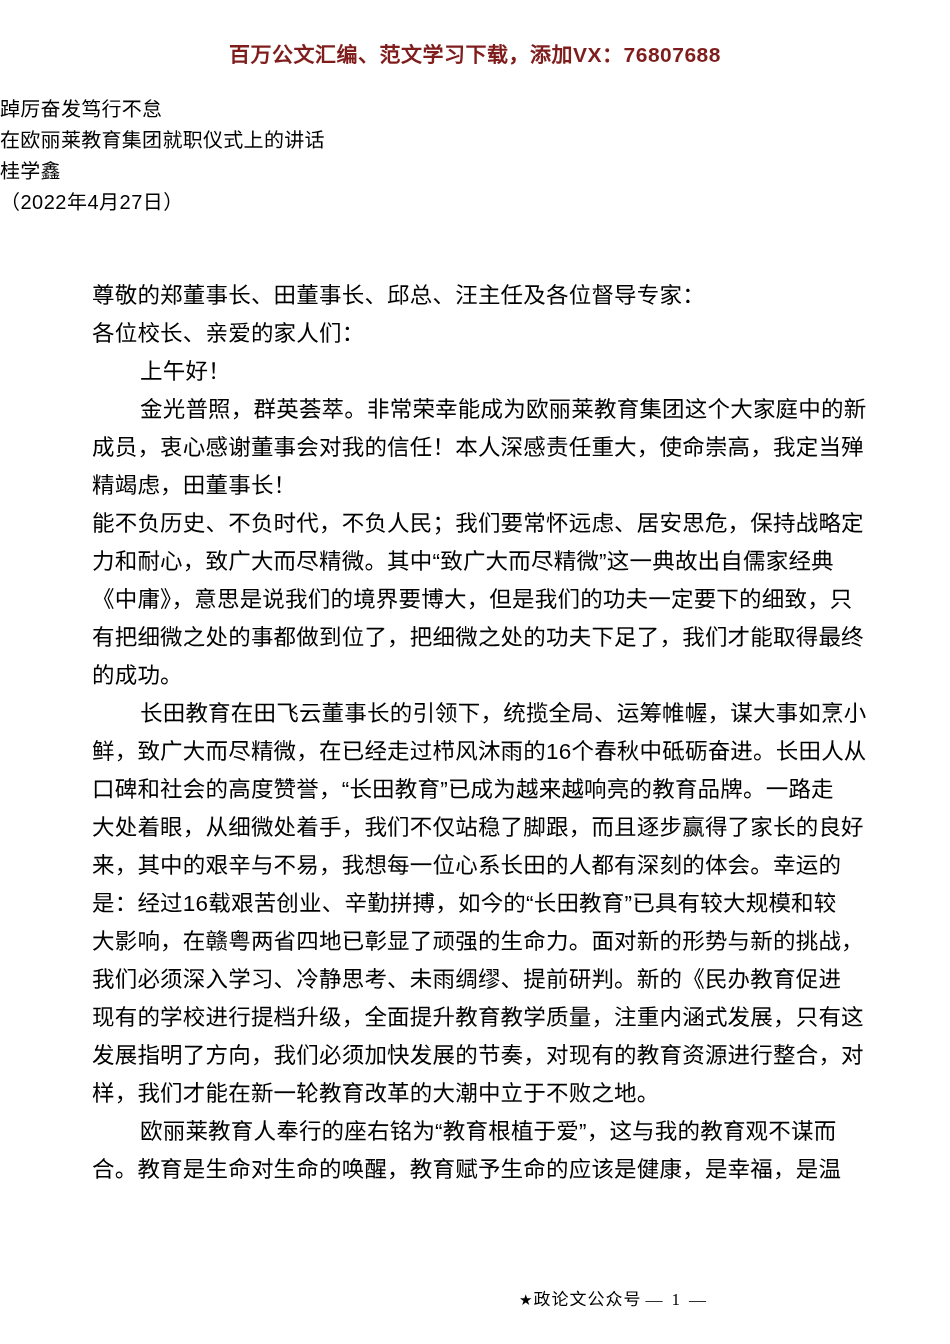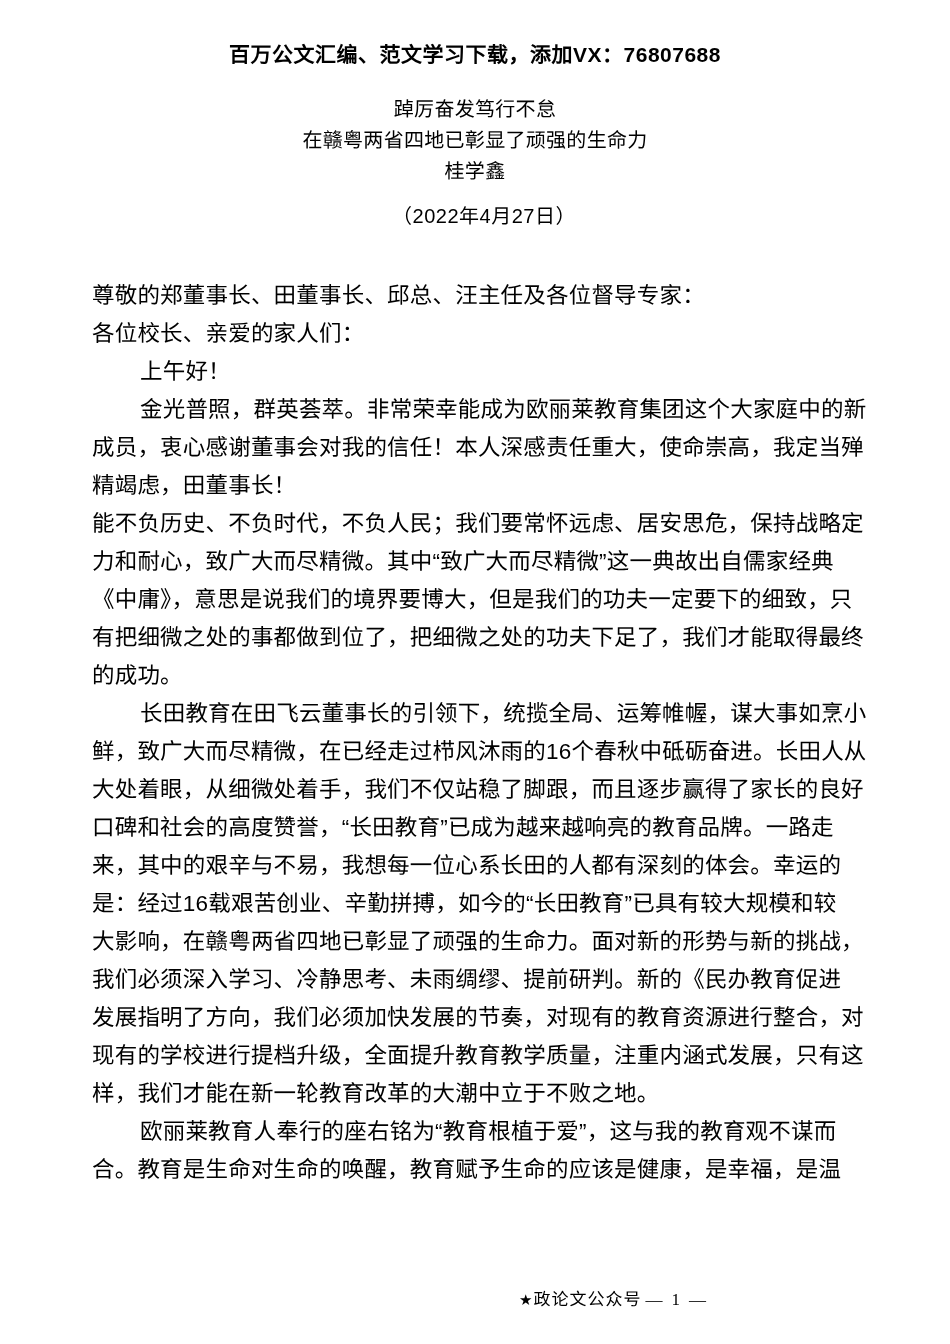--- a/index.html
+++ b/index.html
@@ -35,39 +35,37 @@
     line-height: 1.2;
     white-space: nowrap;
   }
 
   
   .title-block {
     position: absolute;
     top: 94px;
     left: 0;
     width: 950px;
-    text-align: center;
   }
   .title-line {
     font-size: 20px;
     line-height: 31px;
     letter-spacing: 0.3px;
     white-space: nowrap;
   }
   .title-author {
     font-size: 20px;
     line-height: 31px;
     letter-spacing: 0.3px;
   }
   .title-date {
     font-size: 20px;
     line-height: 31px;
-    margin-top: 14px;
+    margin-top: 0;
     letter-spacing: 0.5px;
-    padding-left: 18px;
   }
 
   
   .body-area {
     position: absolute;
     top: 277px;
     left: 92px;
     width: 790px;
   }
   .doc-line {
@@ -107,51 +105,51 @@
   .footer-pageno {
     font-family: "Liberation Serif", "DejaVu Serif", serif;
     padding: 0 4px;
   }
 </style>
 </head>
 <body>
 
 <div class="page">
 
-  <div class="promo-header" style="color: #000000;">百万公文汇编、范文学习下载，添加VX：76807688</div>
+  <div class="promo-header" style="color: #7f1d1d;">百万公文汇编、范文学习下载，添加VX：76807688</div>
 
   <div class="title-block">
     <div class="title-line">踔厉奋发笃行不怠</div>
-    <div class="title-line">在赣粤两省四地已彰显了顽强的生命力</div>
+    <div class="title-line">在欧丽莱教育集团就职仪式上的讲话</div>
     <div class="title-author">桂学鑫</div>
     <div class="title-date">（2022年4月27日）</div>
   </div>
 
   <div class="body-area" id="body-area">
       <div class="doc-line">尊敬的郑董事长、田董事长、邱总、汪主任及各位督导专家：</div>
       <div class="doc-line">各位校长、亲爱的家人们：</div>
       <div class="doc-line indent">上午好！</div>
       <div class="doc-line indent">金光普照，群英荟萃。非常荣幸能成为欧丽莱教育集团这个大家庭中的新</div>
       <div class="doc-line">成员，衷心感谢董事会对我的信任！本人深感责任重大，使命崇高，我定当殚</div>
       <div class="doc-line">精竭虑，田董事长！</div>
       <div class="doc-line">能不负历史、不负时代，不负人民；我们要常怀远虑、居安思危，保持战略定</div>
       <div class="doc-line">力和耐心，致广大而尽精微。其中“致广大而尽精微”这一典故出自儒家经典</div>
       <div class="doc-line">《中庸》，意思是说我们的境界要博大，但是我们的功夫一定要下的细致，只</div>
       <div class="doc-line">有把细微之处的事都做到位了，把细微之处的功夫下足了，我们才能取得最终</div>
       <div class="doc-line">的成功。</div>
       <div class="doc-line indent">长田教育在田飞云董事长的引领下，统揽全局、运筹帷幄，谋大事如烹小</div>
       <div class="doc-line">鲜，致广大而尽精微，在已经走过栉风沐雨的16个春秋中砥砺奋进。长田人从</div>
+      <div class="doc-line">口碑和社会的高度赞誉，“长田教育”已成为越来越响亮的教育品牌。一路走</div>
       <div class="doc-line">大处着眼，从细微处着手，我们不仅站稳了脚跟，而且逐步赢得了家长的良好</div>
-      <div class="doc-line">口碑和社会的高度赞誉，“长田教育”已成为越来越响亮的教育品牌。一路走</div>
       <div class="doc-line">来，其中的艰辛与不易，我想每一位心系长田的人都有深刻的体会。幸运的</div>
       <div class="doc-line">是：经过16载艰苦创业、辛勤拼搏，如今的“长田教育”已具有较大规模和较</div>
       <div class="doc-line">大影响，在赣粤两省四地已彰显了顽强的生命力。面对新的形势与新的挑战，</div>
       <div class="doc-line">我们必须深入学习、冷静思考、未雨绸缪、提前研判。新的《民办教育促进</div>
+      <div class="doc-line">现有的学校进行提档升级，全面提升教育教学质量，注重内涵式发展，只有这</div>
       <div class="doc-line">发展指明了方向，我们必须加快发展的节奏，对现有的教育资源进行整合，对</div>
-      <div class="doc-line">现有的学校进行提档升级，全面提升教育教学质量，注重内涵式发展，只有这</div>
       <div class="doc-line">样，我们才能在新一轮教育改革的大潮中立于不败之地。</div>
       <div class="doc-line indent">欧丽莱教育人奉行的座右铭为“教育根植于爱”，这与我的教育观不谋而</div>
       <div class="doc-line">合。教育是生命对生命的唤醒，教育赋予生命的应该是健康，是幸福，是温</div>
     </div>
 
   <div class="footer">
     <span class="footer-inner">
       <span class="footer-star">★</span><span>政论文公众号</span><span class="footer-dash">—</span><span class="footer-pageno">1</span><span class="footer-dash">—</span>
     </span>
   </div>

